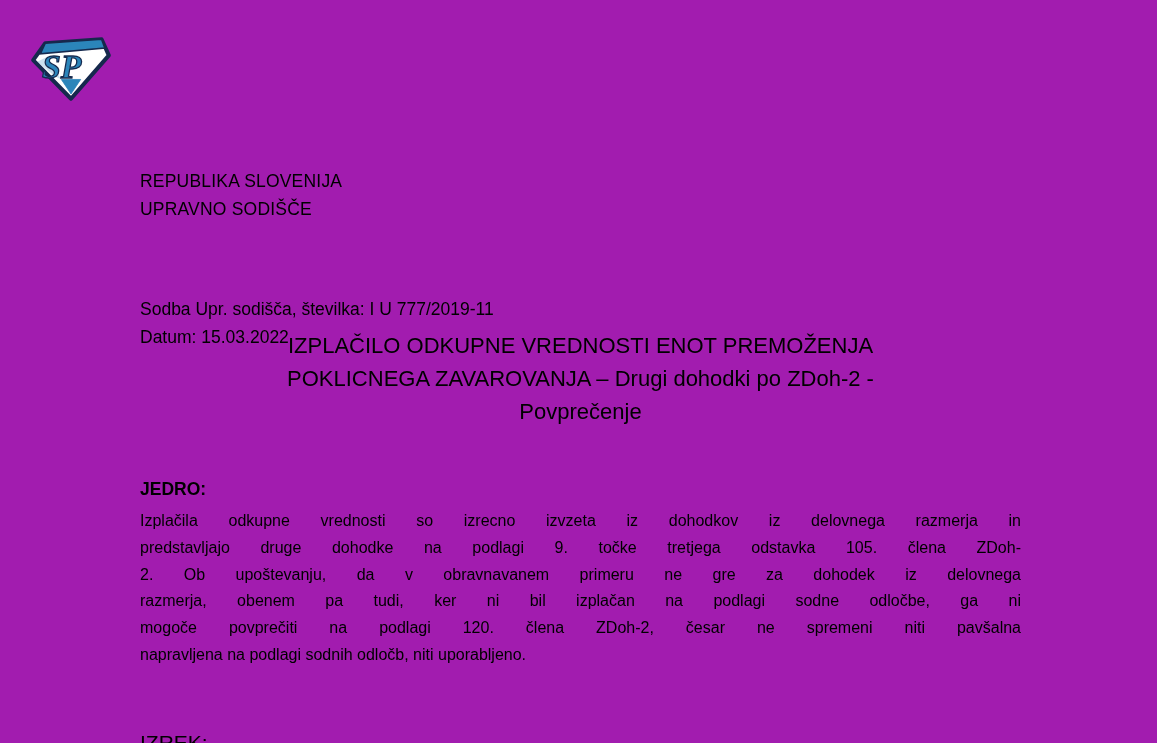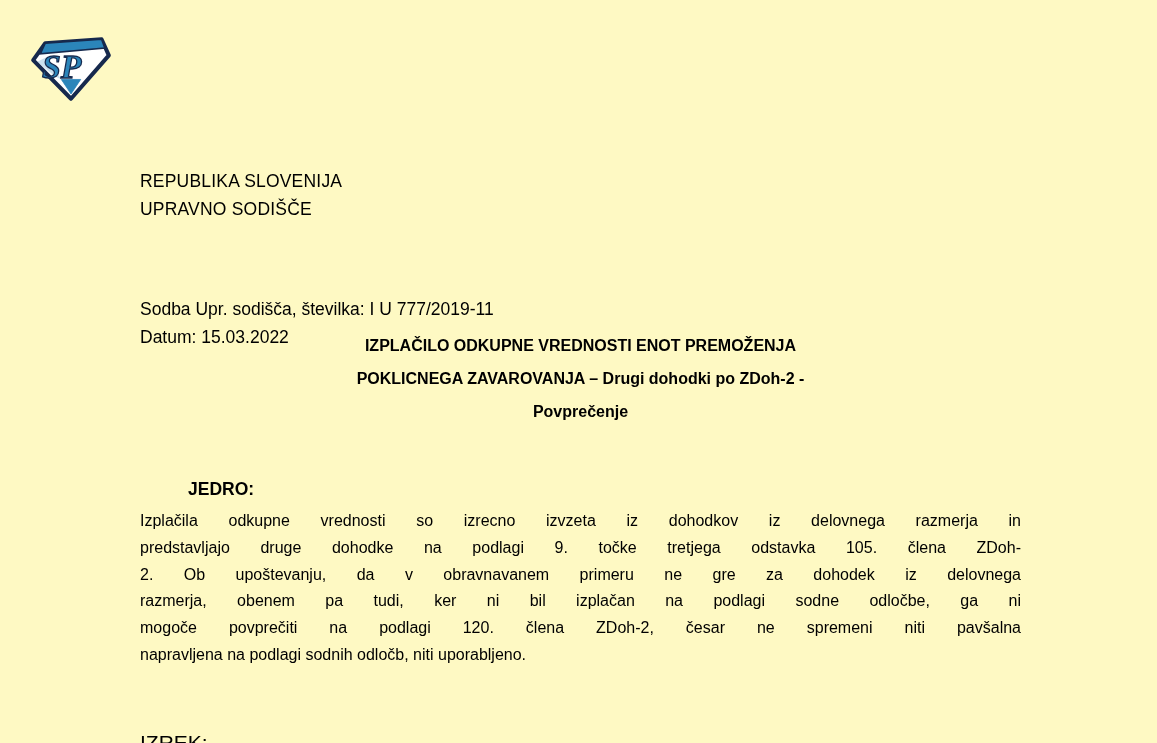--- a/index.html
+++ b/index.html
@@ -4,48 +4,48 @@
 <style>
   * { margin: 0; padding: 0; box-sizing: border-box; }
   html, body {
     width: 1157px; height: 743px;
     background: #ffffff;
     font-family: "Liberation Sans", sans-serif;
     color: #000000;
     overflow: hidden;
     position: relative;
   }
-  .page { position: relative; width: 1157px; height: 743px; background: #fef9c3; }
+  .page { position: relative; width: 1157px; height: 743px; background: #a21caf; }
 
   .logo {
     position: absolute; left: 30px; top: 36px;
     width: 82px; height: 66px;
   }
 
   .court-header {
     position: absolute; left: 140px; top: 168px;
     font-size: 17.5px; line-height: 27.5px;
     letter-spacing: 0.2px;
   }
 
   .case-info {
     position: absolute; left: 140px; top: 251px;
     font-size: 17.5px; line-height: 28px; margin-top: 44px;
   }
 
   .doc-title {
     position: absolute; left: 140px; top: 329px;
     width: 881px;
-    font-size: 16px; font-weight: bold;
+    font-size: 22px; font-weight: normal;
     line-height: 33px; text-align: center;
   }
 
   .jedro-heading {
     position: absolute; left: 140px; top: 479px;
-    font-size: 17.5px; font-weight: bold; margin-left: 48px;
+    font-size: 17.5px; font-weight: bold;
   }
 
   .jedro-body {
     position: absolute; left: 140px; top: 508px;
     width: 881px;
     font-size: 16px; line-height: 26.8px;
   }
   .jedro-line { text-align: justify; text-align-last: justify; white-space: normal; }
   .jedro-line.last { text-align-last: left; }
 

